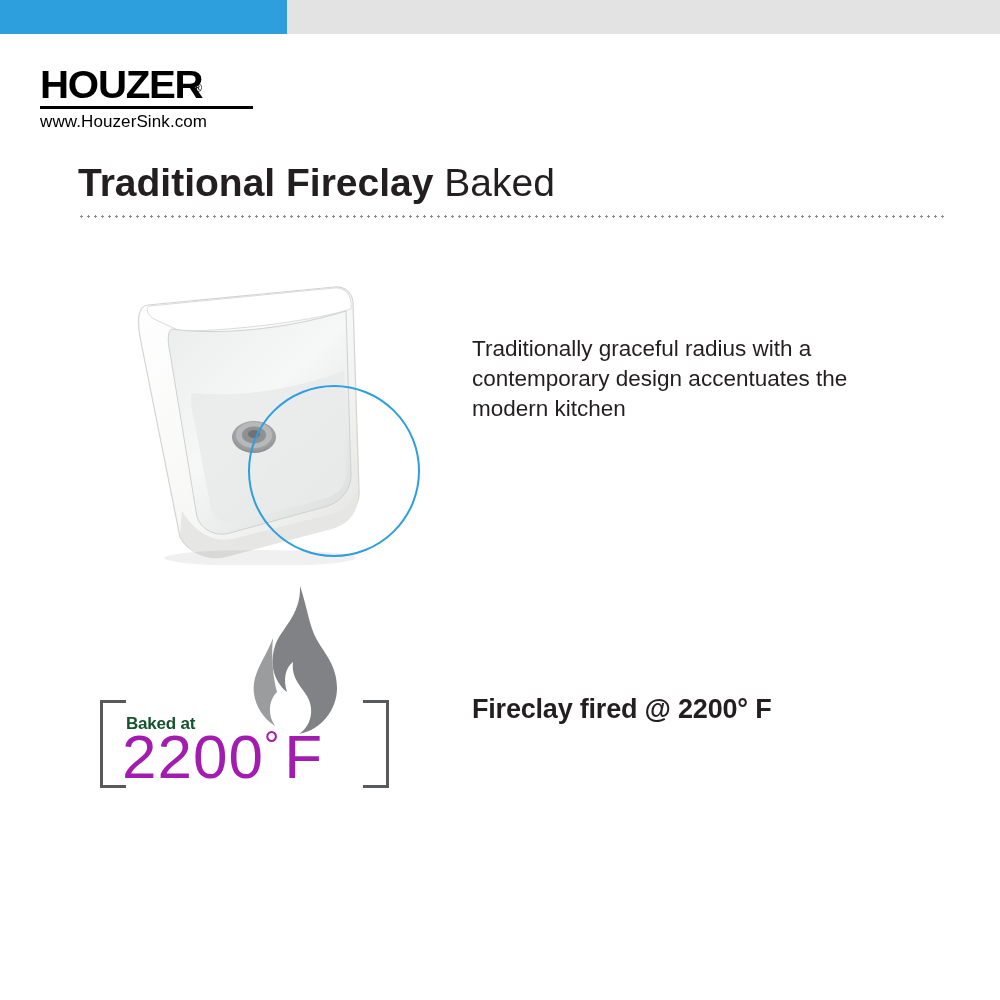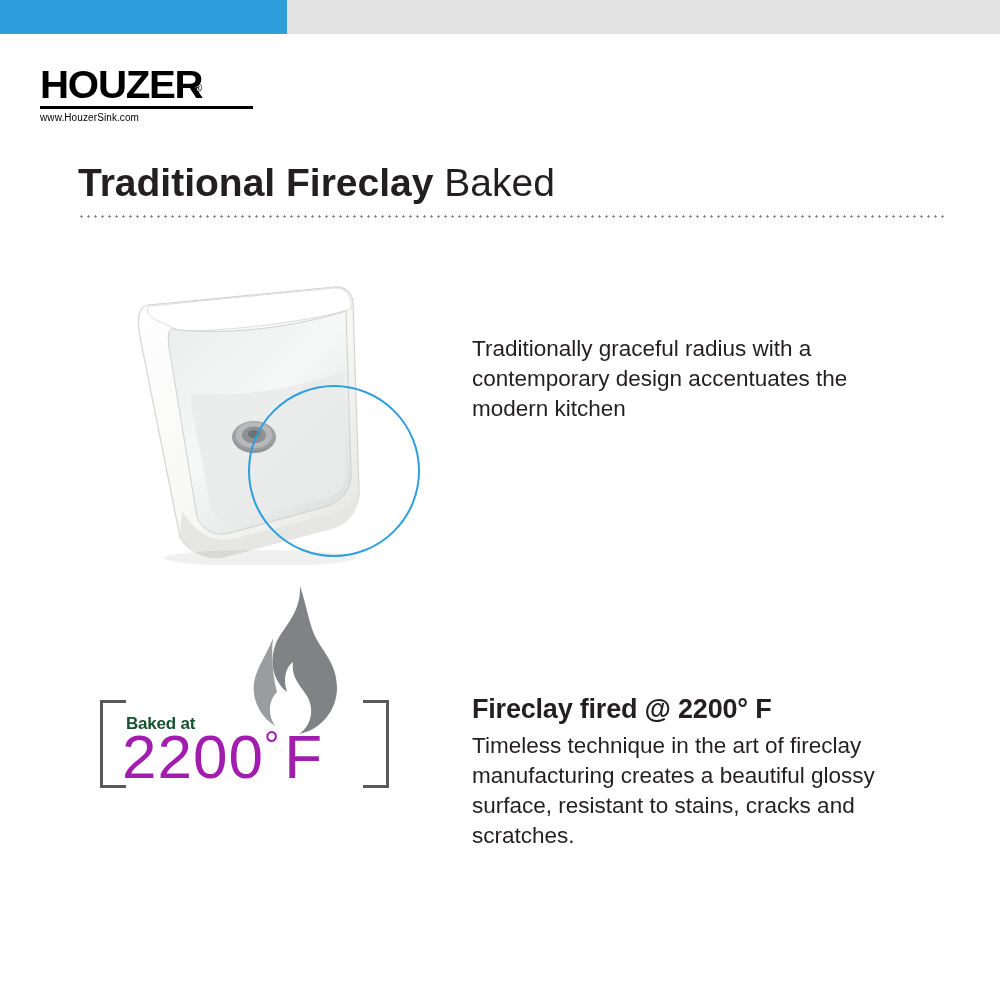--- a/index.html
+++ b/index.html
@@ -66,21 +66,21 @@
     letter-spacing: 0;
   }
   .logo-rule {
     width: 213px;
     height: 3px;
     background: #000000;
     margin-top: 2px;
   }
   .logo-url {
     font-family: "Liberation Sans", sans-serif;
-    font-size: 10px;
+    font-size: 17px;
     color: #000000;
     margin-top: 3px;
     letter-spacing: 0.1px;
   }
 
   
   .page-title {
     position: absolute;
     top: 160px;
     left: 78px;
@@ -282,14 +282,13 @@
 <div class="bracket bracket-left"></div>
 <div class="bracket bracket-right"></div>
 
 <div class="baked-at">Baked at</div>
 <div class="temp">
   <span>2200</span><span class="deg">°</span><span class="f">F</span>
 </div>
 
 <div class="feature-text" id="feature-2-text">
   <p class="feature-head">Fireclay fired @ 2200° F</p>
-  <p class="feature-body">Timeless technique in the art of fireclay manufacturing creates a beautiful glossy surface, resistant to stains, cracks and scratches.</p>
 </div>
 
 </body></html>

